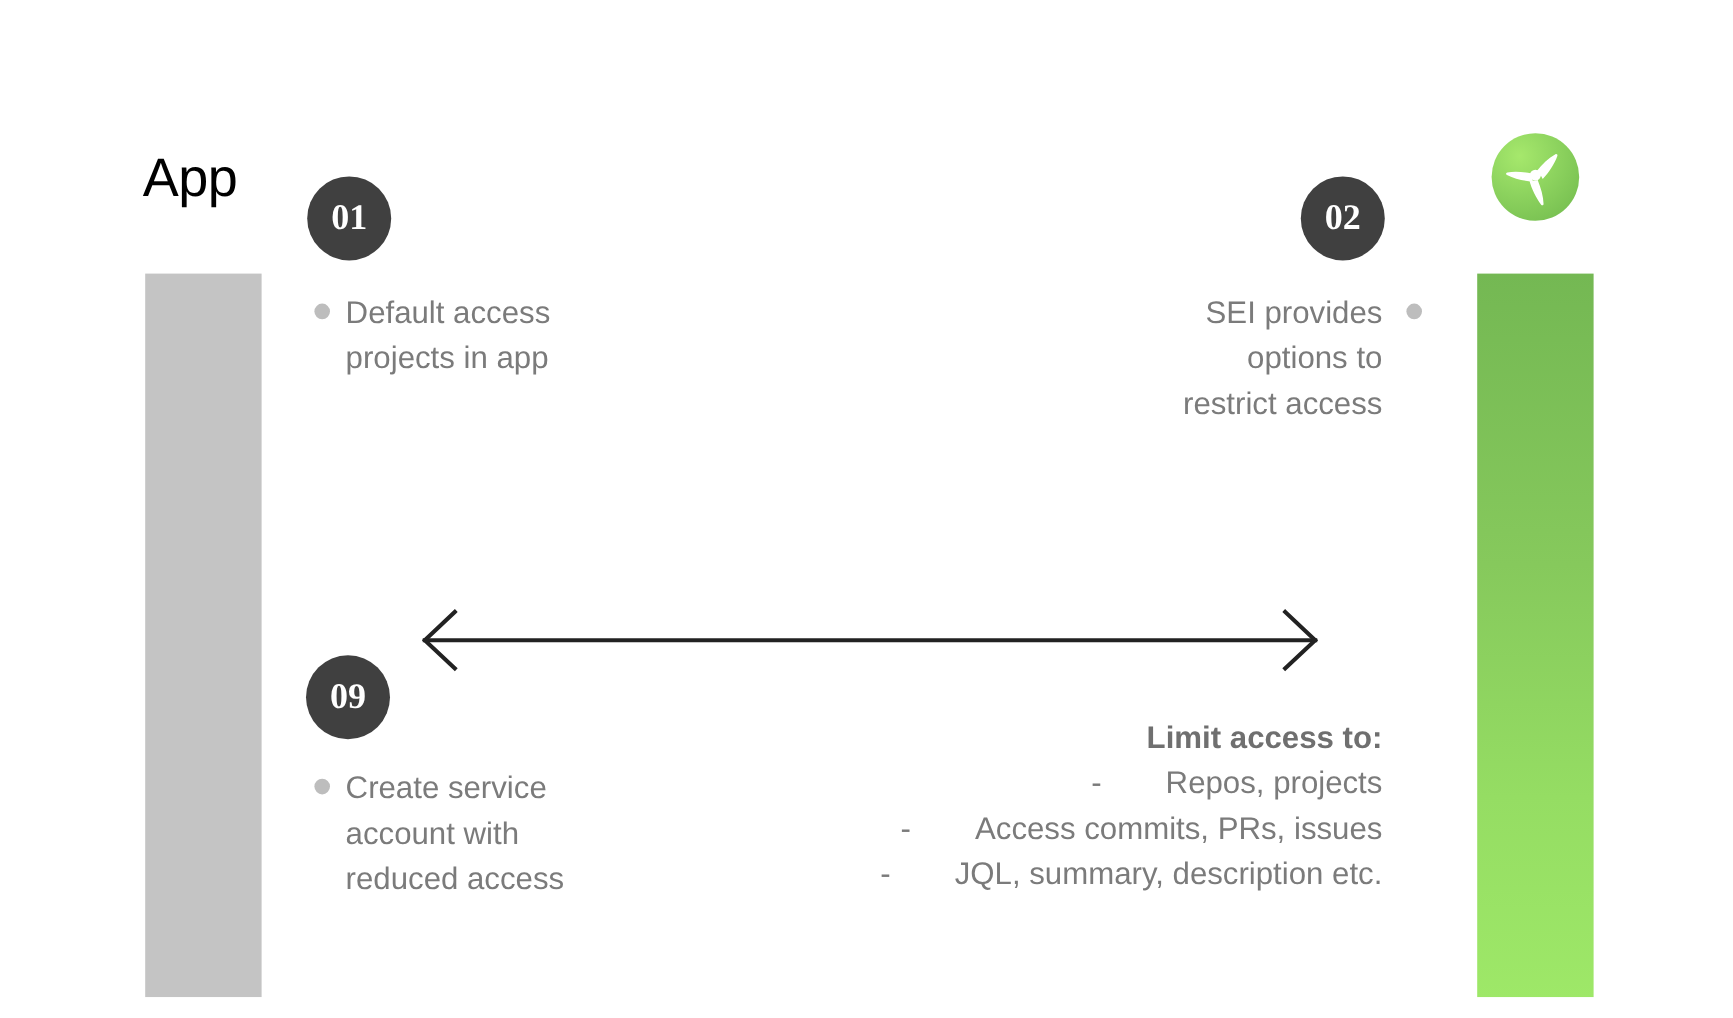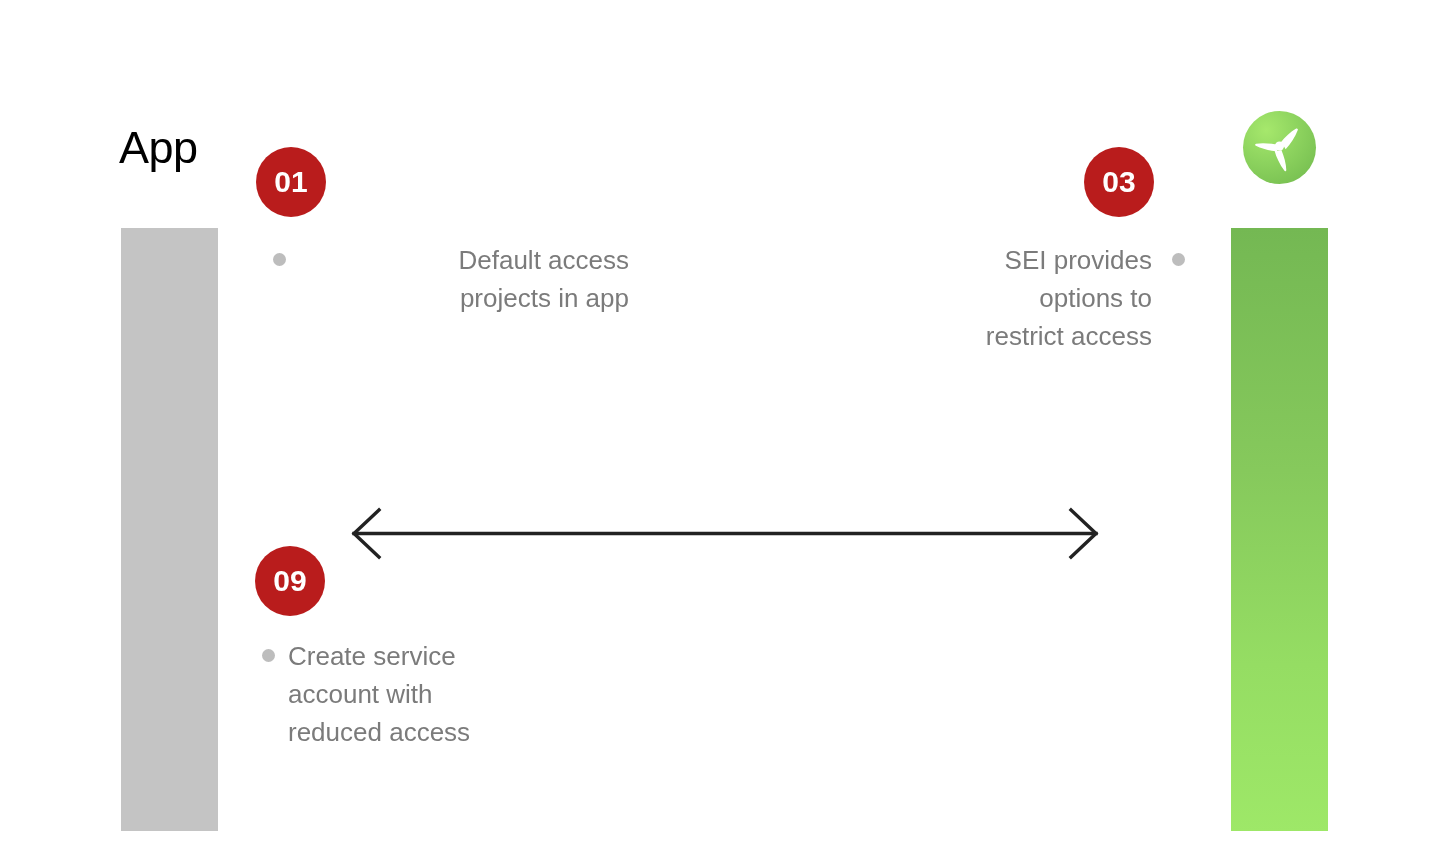--- a/index.html
+++ b/index.html
@@ -53,49 +53,50 @@
     background: radial-gradient(circle at 32% 26%, #a6e86c 0%, #8ed45f 42%, #6fb84c 100%);
   }
   .logo svg { display: block; width: 73px; height: 73px; }
 
   
   .badge {
     position: absolute;
     width: 70px;
     height: 70px;
     border-radius: 50%;
-    background: #b91c1c;
+    background: #404040;
     color: #ffffff;
     font-size: 30px;
     font-weight: bold;
     display: flex;
     align-items: center;
     justify-content: center;
     letter-spacing: 0px;
+    font-family: Liberation Serif, serif;
   }
   .badge-01 { left: 256px;  top: 147px; }
   .badge-03 { left: 1084px; top: 147px; }
   .badge-02 { left: 255px;  top: 546px; }
 
   
   .bullet-block {
     position: absolute;
     font-size: 26px;
     line-height: 38px;
     color: #7b7b7b;
   }
   .bullet-dot {
     position: absolute;
     width: 13px;
     height: 13px;
     border-radius: 50%;
     background: #bdbdbd;
   }
 
-  .block-01 { left: 288px; top: 241px; text-align: right; width: 330px; margin-left: 11px; }
+  .block-01 { left: 288px; top: 241px; text-align: left; width: 330px; }
   .block-01 .bullet-dot { left: -26px; top: 12px; }
 
   .block-03 { left: 822px; top: 241px; text-align: right; width: 330px; }
   .block-03 .bullet-dot { right: -33px; top: 12px; }
 
   .block-02 { left: 288px; top: 637px; text-align: left; width: 330px; }
   .block-02 .bullet-dot { left: -26px; top: 12px; }
 
   
   .arrow-wrap {
@@ -150,21 +151,21 @@
         <circle cx="36.5" cy="35" r="4.6"></circle>
         <path d="M37.5 31.8 C42 26 47.5 20.8 53.2 17.6 C54.2 17.0 55.2 18.0 54.8 19.1 C52.2 26.2 47.6 33.0 42.6 38.2 C41.2 35.5 39.6 33.2 37.5 31.8 Z"></path>
         <path d="M33.6 33.6 C26.6 32.2 19.2 31.6 13.1 32.7 C11.9 32.9 11.7 34.3 12.8 34.8 C19.5 38.1 27.5 40.0 34.5 40.3 C33.5 37.9 33.1 35.7 33.6 33.6 Z"></path>
         <path d="M38.4 38.9 C41.0 45.4 43.2 52.6 43.3 58.9 C43.3 60.1 42.0 60.6 41.3 59.6 C36.9 53.6 33.2 46.1 31.5 39.4 C34.1 39.9 36.4 39.8 38.4 38.9 Z"></path>
       </g>
     </svg>
   </div>
 
   <div class="badge badge-01">01</div>
 
-  <div class="badge badge-03">03</div>
+  <div class="badge badge-03">02</div>
 
   <div class="badge badge-02">09</div>
 
   <div class="bullet-block block-01">
     <span class="bullet-dot"></span>
     <div>Default access</div>
     <div>projects in app</div>
   </div>
 
   <div class="bullet-block block-03">
@@ -184,14 +185,20 @@
   <div class="arrow-wrap">
     <svg width="760" height="68" viewBox="0 0 760 68" xmlns="http://www.w3.org/2000/svg" aria-hidden="true">
       <g stroke="#222222" stroke-width="3.4" fill="none" stroke-linecap="square">
         <line x1="9" y1="33.5" x2="751" y2="33.5"></line>
         <polyline points="34,10 9,33.5 34,57"></polyline>
         <polyline points="726,10 751,33.5 726,57"></polyline>
       </g>
     </svg>
   </div>
 
+  <div class="limit-block">
+    <span class="limit-title">Limit access to:</span>
+    <span class="limit-row"><span class="limit-dash">-</span><span>Repos, projects</span></span>
+    <span class="limit-row"><span class="limit-dash">-</span><span>Access commits, PRs, issues</span></span>
+    <span class="limit-row"><span class="limit-dash">-</span><span>JQL, summary, description etc.</span></span>
+  </div>
 
 </div>
 
 </body></html>

